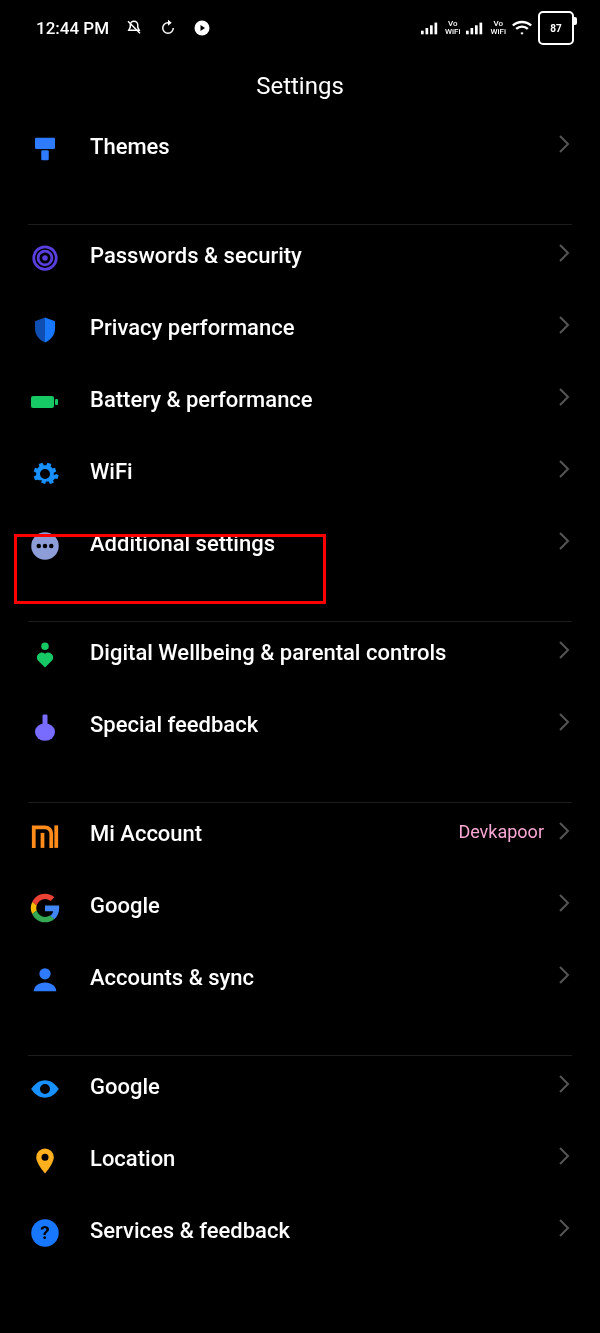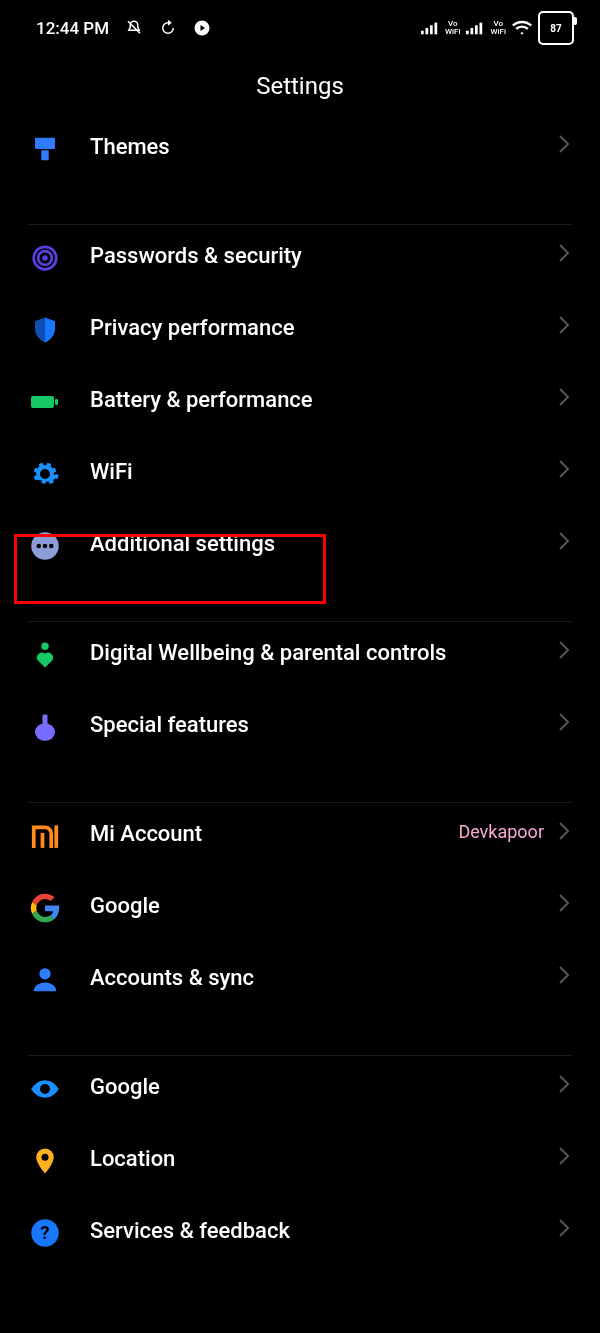--- a/index.html
+++ b/index.html
@@ -264,21 +264,21 @@
 
   <div class="row">
     <div class="icon-slot">
         <span>
       <svg viewBox="0 0 24 24" fill="#786bff">
             <ellipse cx="12" cy="16" rx="8" ry="7"></ellipse>
             <rect x="10" y="2" width="4" height="8" rx="1"></rect>
           </svg>
     </span>
       </div>
-    <div class="row-label">Special features</div>
+    <div class="row-label">Special feedback</div>
     <span class="chevron"><svg viewBox="0 0 12 20">
           <polyline points="2,2 10,10 2,18"></polyline>
         </svg></span>
   </div>
 
   <div class="group-sep"></div>
 
   <div class="row">
     <div class="icon-slot">
         <span>

